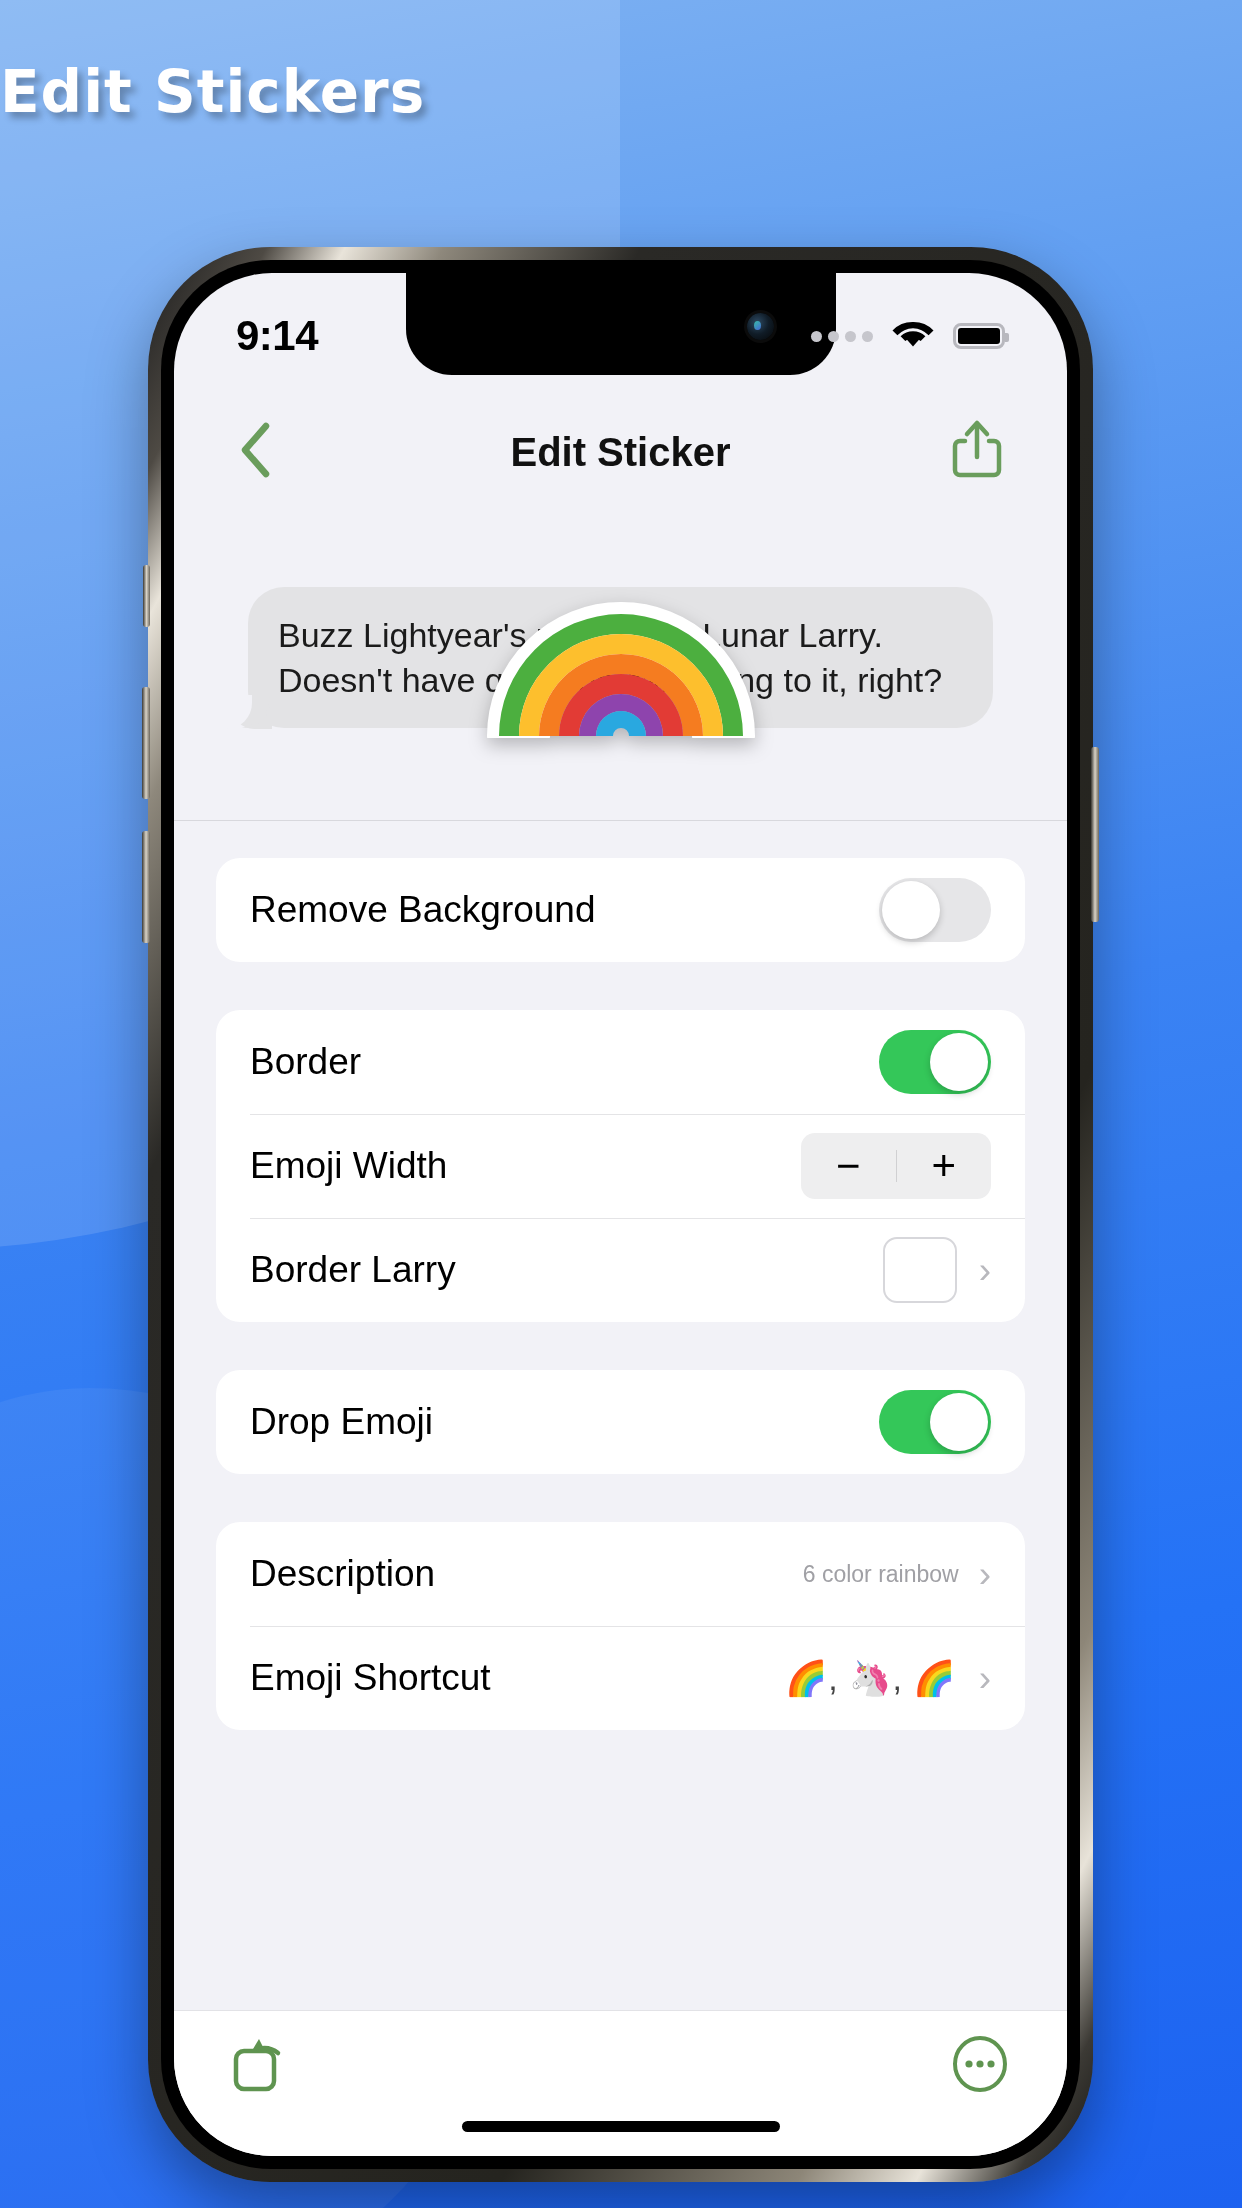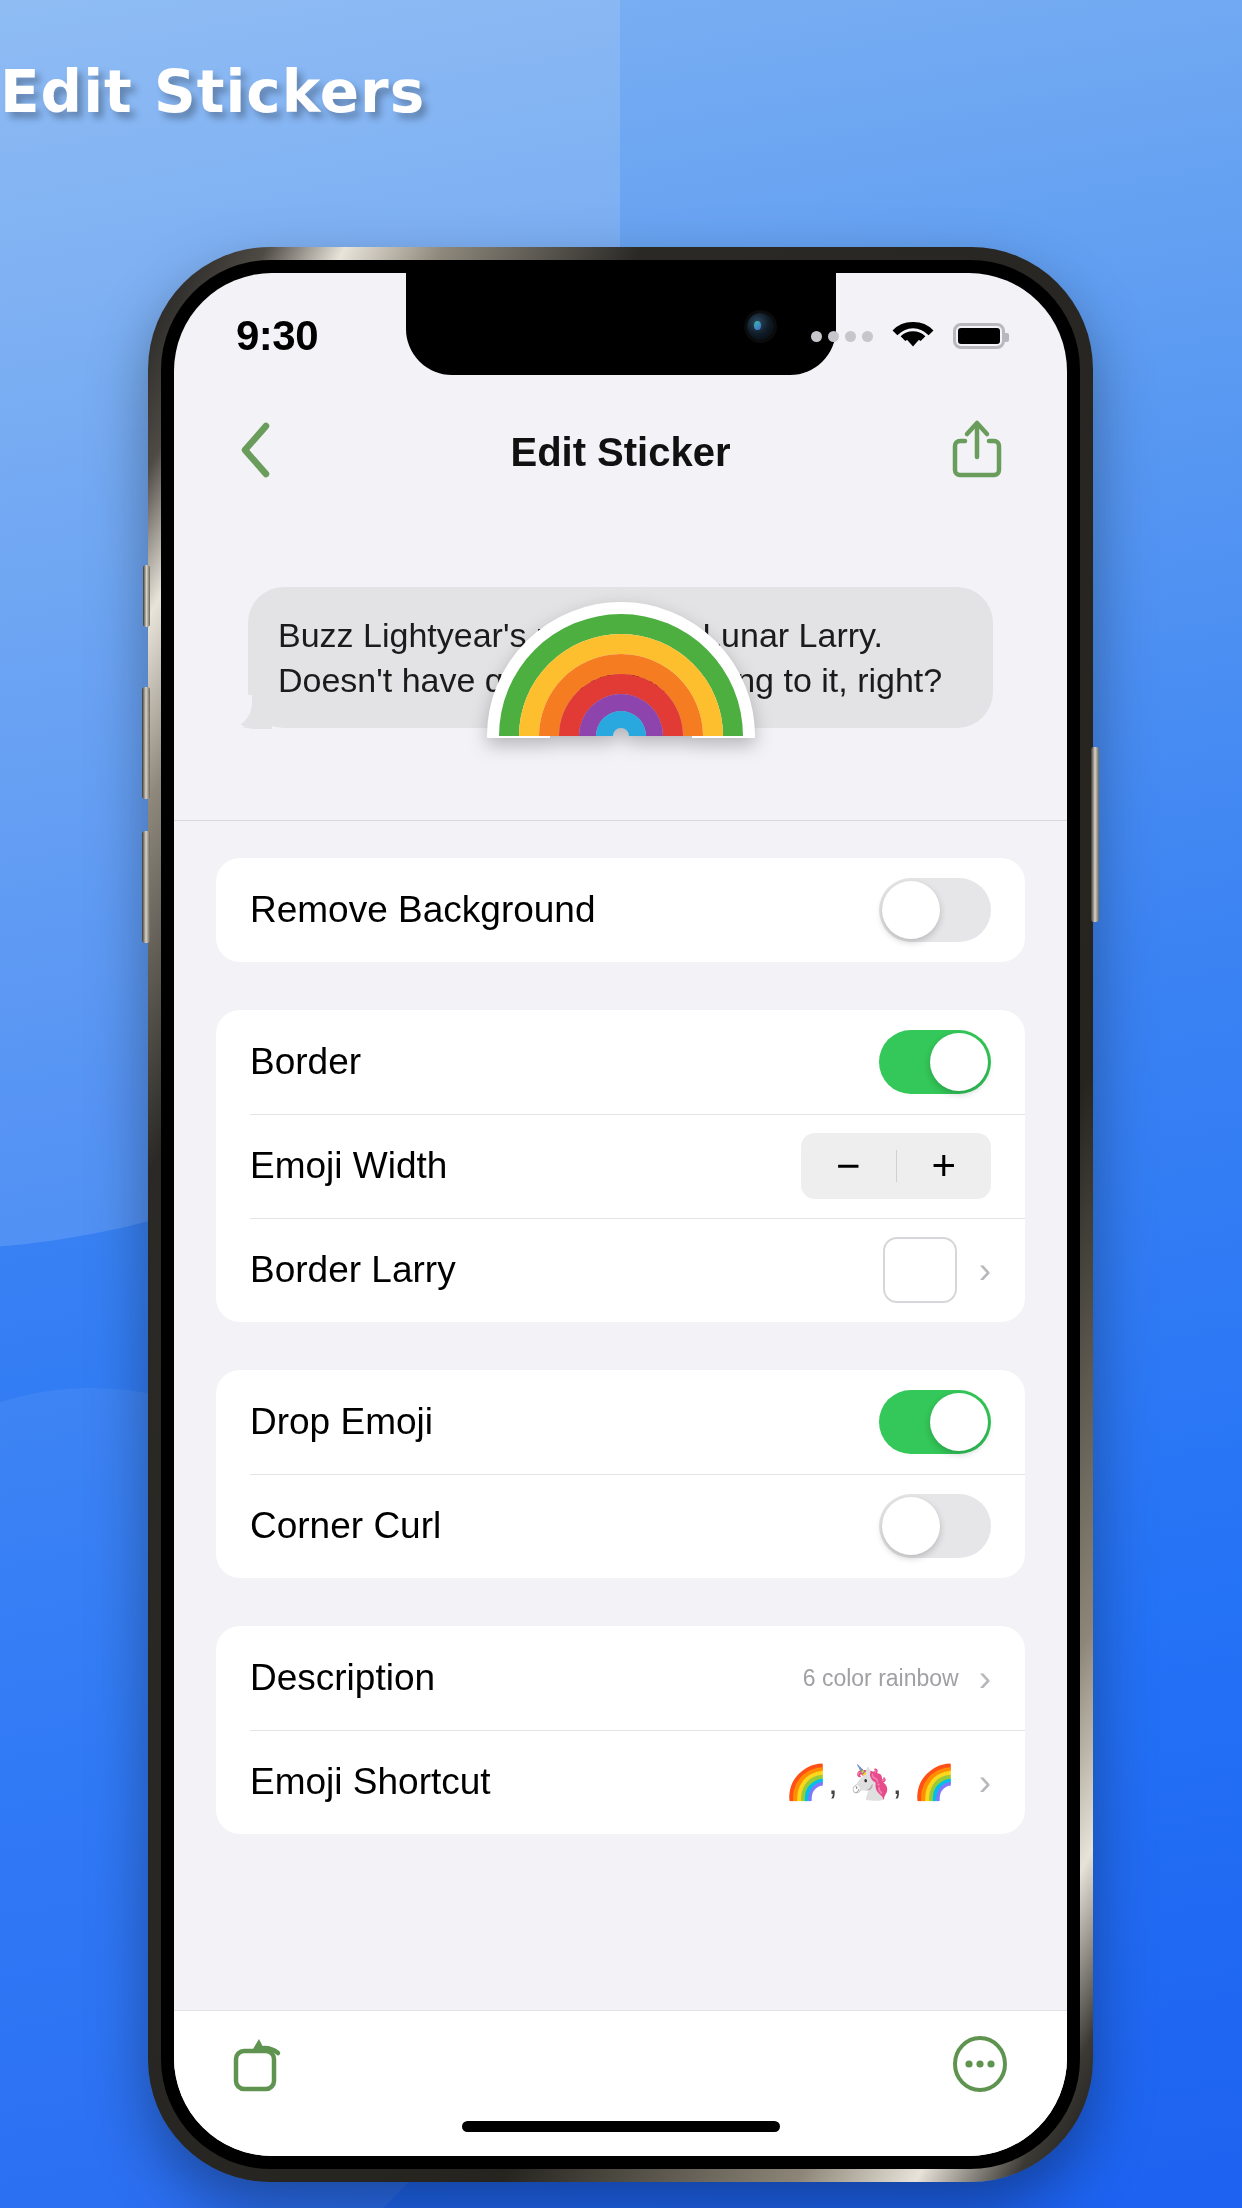--- a/index.html
+++ b/index.html
@@ -231,21 +231,21 @@
 
   <div id="phone-inner">
     <div id="screen">
 
       <div id="notch">
 
         <div id="front-camera"></div>
       </div>
 
       <div id="statusbar">
-        <div id="clock">9:30</div>
+        <div id="clock">9:14</div>
         <div id="status-right">
           <div id="cellular-dots">
             <i></i>
               <i></i>
               <i></i>
               <i></i>
           </div>
           <span>
             <svg width="46" height="34" viewBox="0 0 46 34">
               <path d="M23 29.5 L16.6 22.3 A9.6 9.6 0 0 1 29.4 22.3 Z" fill="#000"></path>
@@ -322,26 +322,20 @@
             <span class="row-label">Border Larry</span>
             <span class="swatch"></span>
             <span class="chevron">›</span>
           </div>
         </div>
 
         <div class="group">
           <div class="row">
             <span class="row-label">Drop Emoji</span>
             <span class="toggle on">
-                <span class="knob"></span>
-              </span>
-          </div>
-          <div class="row">
-            <span class="row-label">Corner Curl</span>
-            <span class="toggle">
                 <span class="knob"></span>
               </span>
           </div>
         </div>
 
         <div class="group">
           <div class="row">
             <span class="row-label">Description</span>
             <span class="row-value">6 color rainbow</span>
             <span class="chevron">›</span>

